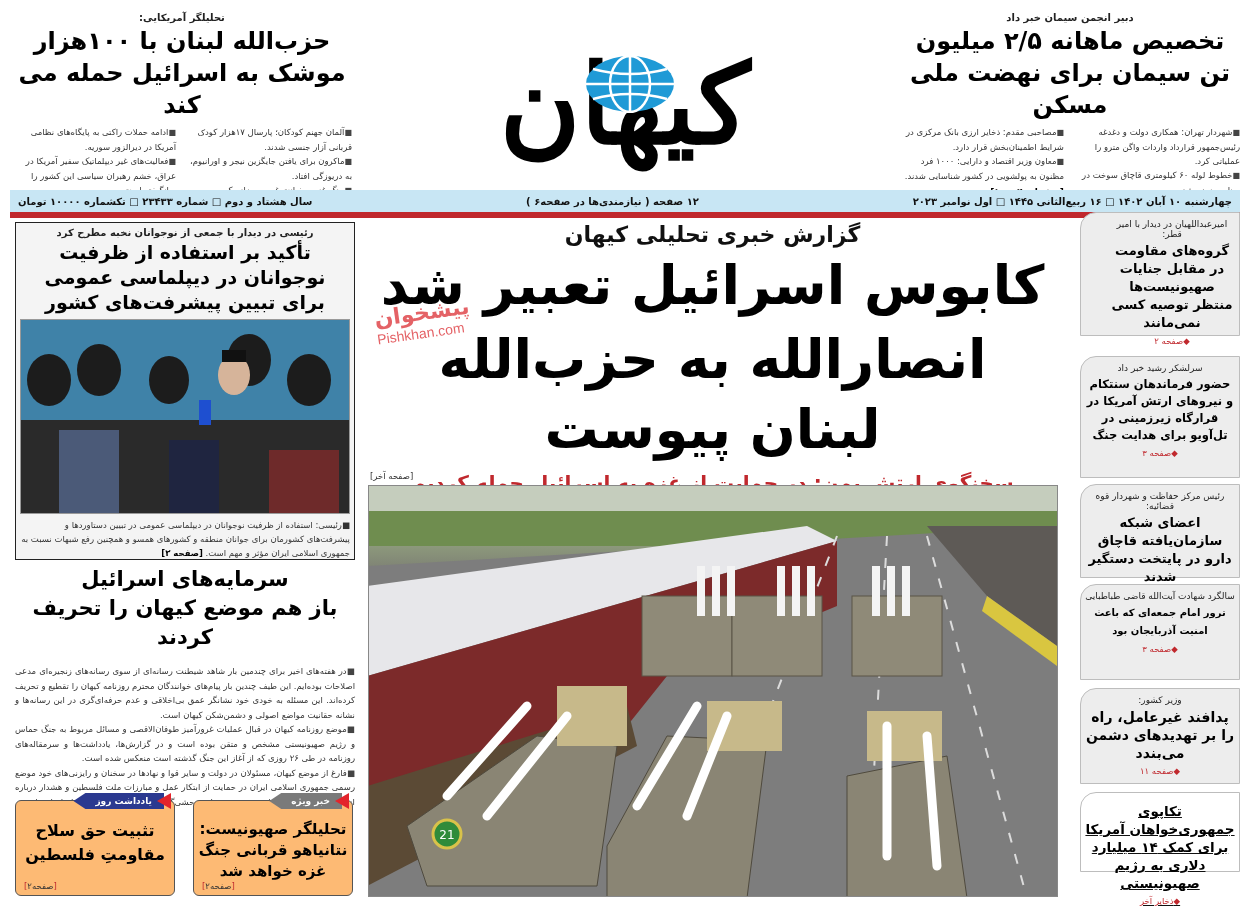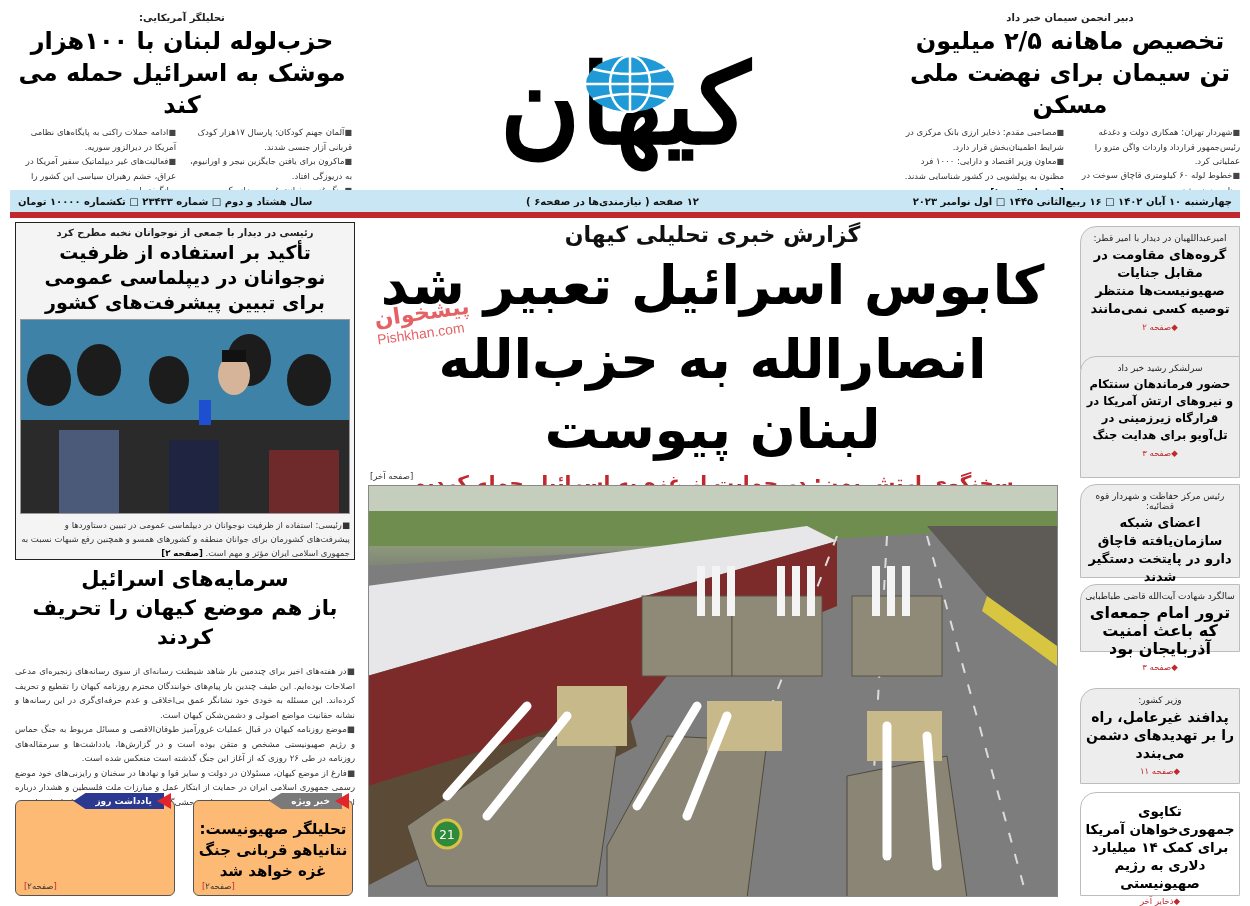--- a/index.html
+++ b/index.html
@@ -108,21 +108,21 @@
       <line x1="45" y1="1" x2="45" y2="57"></line>
       <ellipse cx="45" cy="29" rx="20" ry="28"></ellipse>
       <path d="M8 14 Q45 24 82 14"></path>
       <path d="M8 44 Q45 34 82 44"></path>
     </g>
   </svg>
 </div>
 
 <div id="left-top" class="top-story">
   <div class="kicker">تحلیلگر آمریکایی:</div>
-  <div class="headline">حزب‌لوله لبنان با ۱۰۰هزار موشک به اسرائیل حمله می کند</div>
+  <div class="headline">حزب‌الله لبنان با ۱۰۰هزار موشک به اسرائیل حمله می کند</div>
   <div class="bullets">
     <div class="col">
       <div class="b">آلمان جهنم کودکان؛ پارسال ۱۷هزار کودک قربانی آزار جنسی شدند.</div>
       <div class="b">ماکرون برای یافتن جایگزین نیجر و اورانیوم، به دریوزگی افتاد.</div>
       <div class="b">جنگ غزه و خیانت غرب به زلنسکی.</div>
     </div>
     <div class="col">
       <div class="b">ادامه حملات راکتی به پایگاه‌های نظامی آمریکا در دیرالزور سوریه.</div>
       <div class="b">فعالیت‌های غیر دیپلماتیک سفیر آمریکا در عراق، خشم رهبران سیاسی این کشور را برانگیخته است.</div>
       <span class="ref">[ صفحه آخر ]</span>
@@ -130,46 +130,46 @@
   </div>
 </div>
 
 <div class="date-bar">
   <span class="seg">چهارشنبه ۱۰ آبان ۱۴۰۲ □ ۱۶ ربیع‌الثانی ۱۴۴۵ □ اول نوامبر ۲۰۲۳</span>
   <span class="seg">۱۲ صفحه ( نیازمندی‌ها در صفحه۶ )</span>
   <span class="seg">سال هشتاد و دوم □ شماره ۲۳۴۳۳ □ تکشماره ۱۰۰۰۰ تومان</span>
 </div>
 <div class="red-rule"></div>
 
-<div class="side-box" style="top:226px;height:144px;">
+<div class="side-box" style="top:212px;height:124px;padding-left:28px;">
   <div class="kicker">امیرعبداللهیان در دیدار با امیر قطر:</div>
   <div class="headline">گروه‌های مقاومت در مقابل جنایات صهیونیست‌ها منتظر توصیه کسی نمی‌مانند</div>
   <div class="page">صفحه ۲</div>
 </div>
 <div class="side-box" style="top:356px;height:122px;">
   <div class="kicker">سرلشکر رشید خبر داد</div>
   <div class="headline" style="font-size:11.5px;line-height:17px;">حضور فرماندهان سنتکام و نیروهای ارتش آمریکا در قرارگاه زیرزمینی در تل‌آویو برای هدایت جنگ</div>
   <div class="page">صفحه ۳</div>
 </div>
 <div class="side-box" style="top:484px;height:94px;">
   <div class="kicker">رئیس مرکز حفاظت و شهردار قوه قضائیه:</div>
   <div class="headline">اعضای شبکه سازمان‌یافته قاچاق دارو در پایتخت دستگیر شدند</div>
   <div class="page">صفحه ۱۰</div>
 </div>
-<div class="side-box" style="top:584px;height:68px;">
+<div class="side-box" style="top:584px;height:96px;">
   <div class="kicker">سالگرد شهادت آیت‌الله قاضی طباطبایی</div>
-  <div class="headline" style="font-size:16px;">ترور امام جمعه‌ای که باعث امنیت آذربایجان بود</div>
+  <div class="headline" style="font-size:10px;">ترور امام جمعه‌ای که باعث امنیت آذربایجان بود</div>
   <div class="page">صفحه ۳</div>
 </div>
 <div class="side-box" style="top:688px;height:96px;">
   <div class="kicker">وزیر کشور:</div>
   <div class="headline" style="font-size:14px;">پدافند غیرعامل، راه را بر تهدیدهای دشمن می‌بندد</div>
   <div class="page">صفحه ۱۱</div>
 </div>
-<div class="side-box" style="top:792px;height:104px;background:#fff;">
+<div class="side-box" style="top:792px;height:80px;background:#fff;text-decoration:underline;">
   <div class="headline" style="font-size:13.5px;">تکاپوی جمهوری‌خواهان آمریکا برای کمک ۱۴ میلیارد دلاری به رژیم صهیونیستی</div>
   <div class="page">ذخایر آخر</div>
 </div>
 
 <div class="center">
   <div class="kicker">گزارش خبری تحلیلی کیهان</div>
   <div class="headline">کابوس اسرائیل تعبیر شد</div>
   <div class="headline">انصارالله به حزب‌الله لبنان پیوست</div>
   <div class="sub">سخنگوی ارتش یمن: در حمایت از غزه به اسرائیل حمله کردیم</div>
 </div>
@@ -284,14 +284,15 @@
 
 <div class="mini-box" style="left:193px;">
   <div class="tag" style="background:#7a7a7a;">خبر ویژه</div>
   <div class="tag-arrow"></div>
   <div class="headline">تحلیلگر صهیونیست: نتانیاهو قربانی جنگ غزه خواهد شد</div>
   <div class="ref">صفحه۲</div>
 </div>
 <div class="mini-box" style="left:15px;">
   <div class="tag" style="background:#2b3990;">یادداشت روز</div>
   <div class="tag-arrow"></div>
+  <div class="headline" style="font-size:16px;line-height:24px;">تثبیت حق سلاح مقاومتِ فلسطین</div>
   <div class="ref">صفحه۲</div>
 </div>
 
 </body></html>

